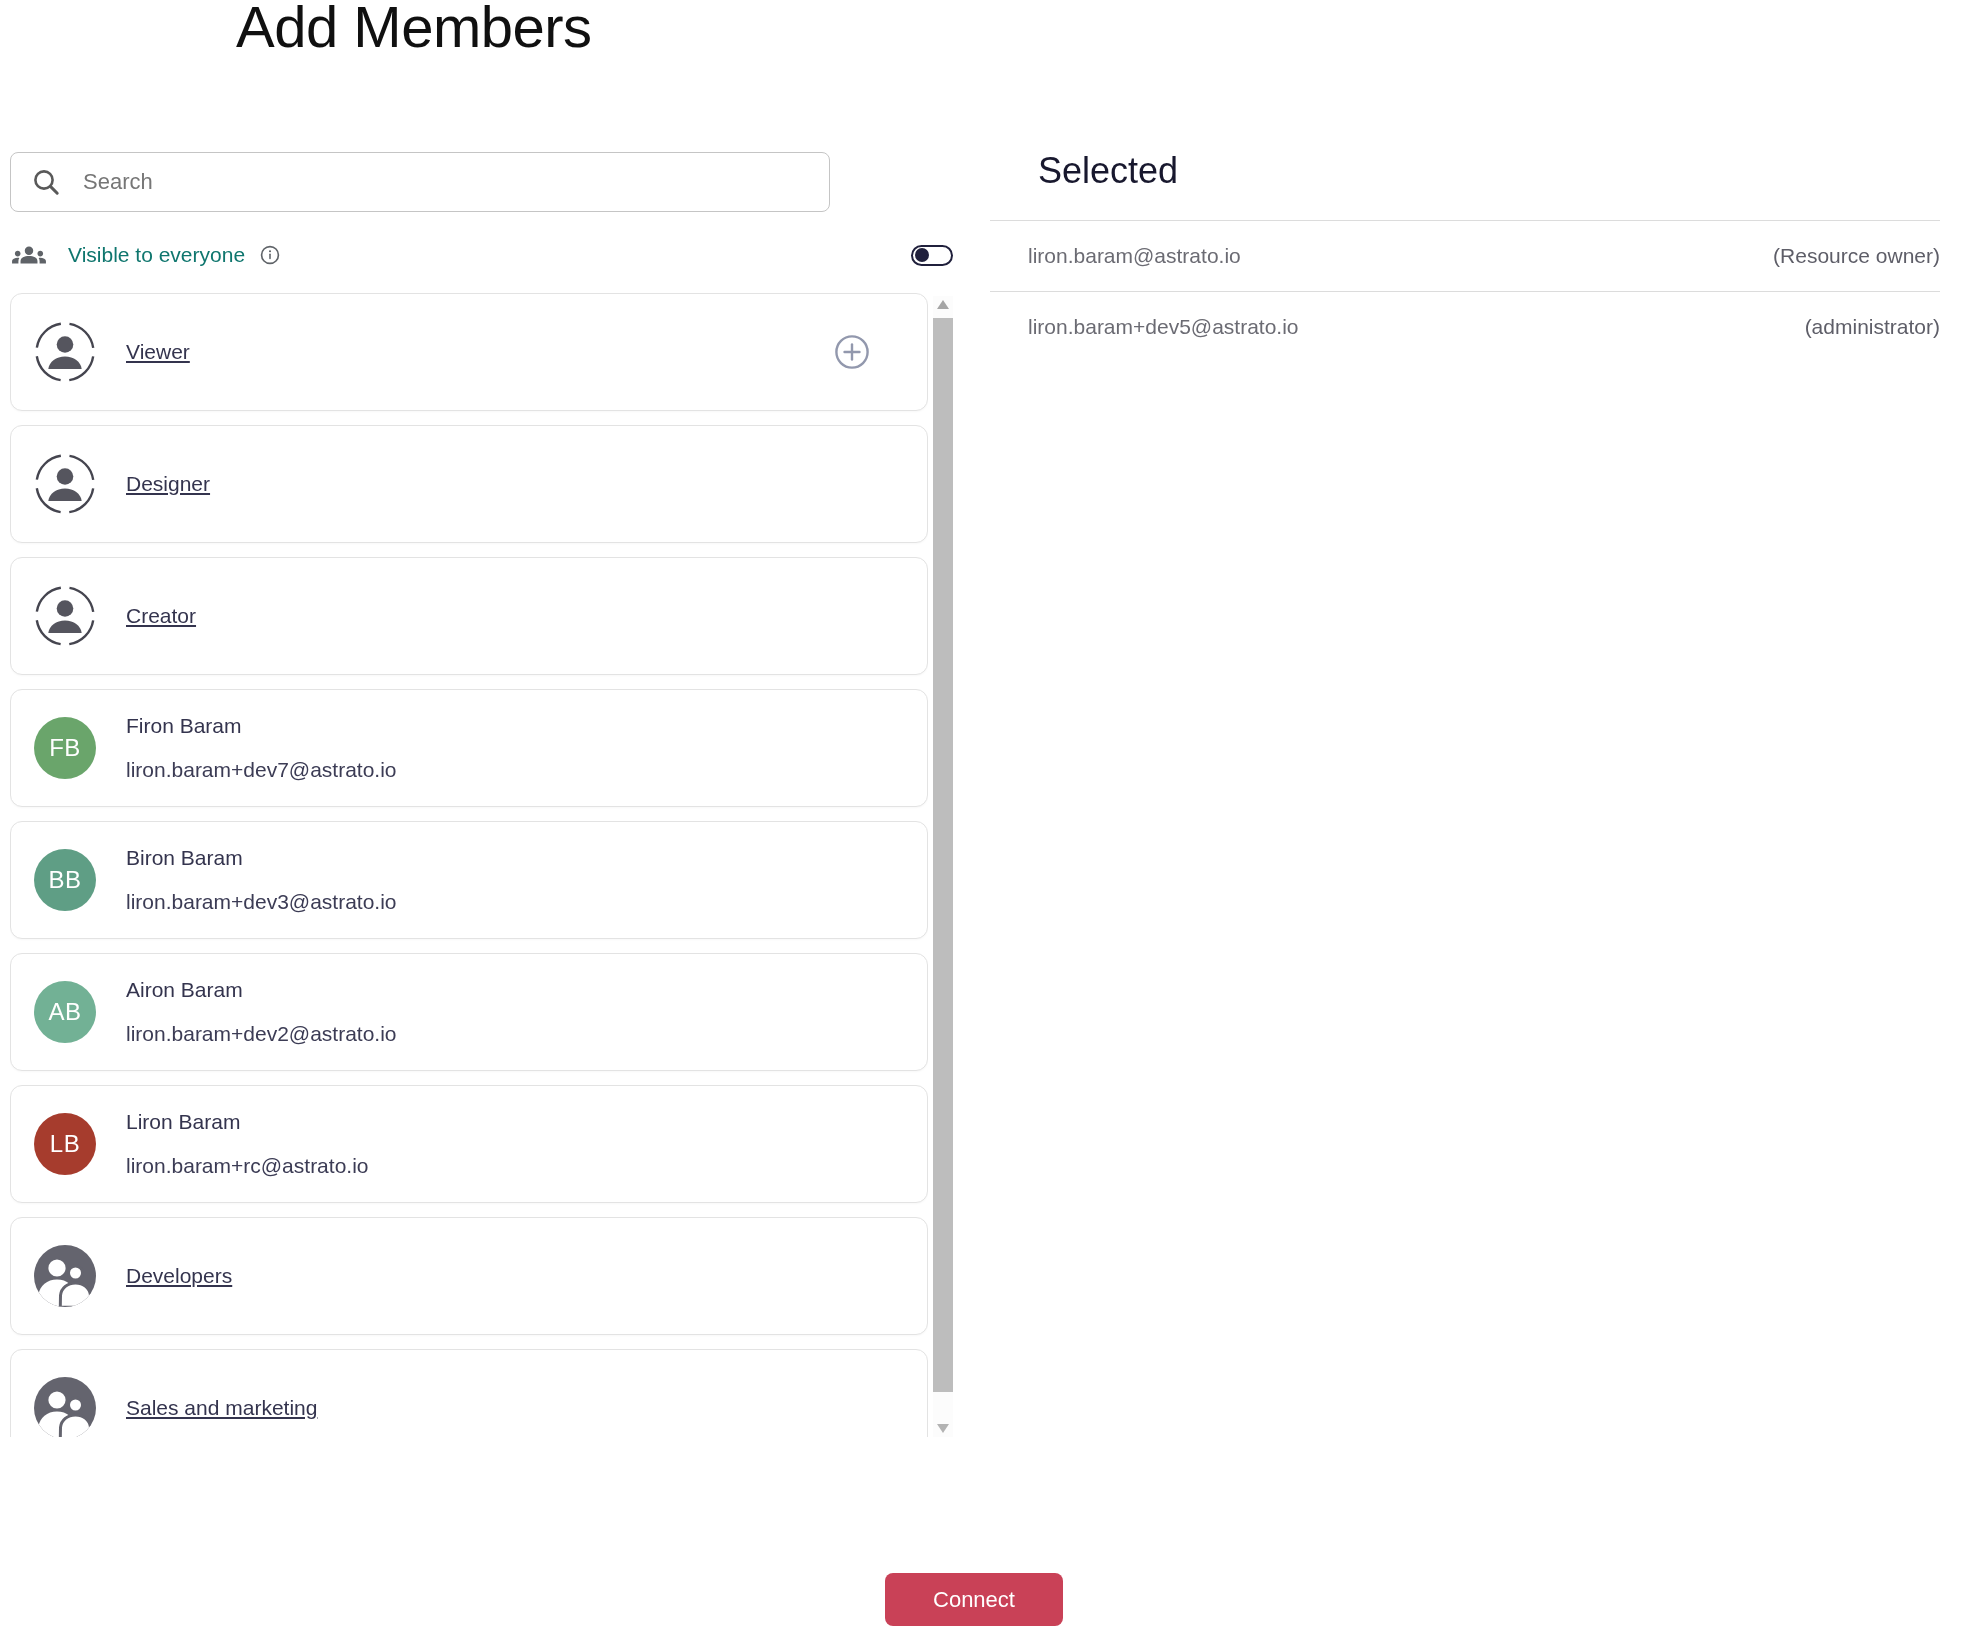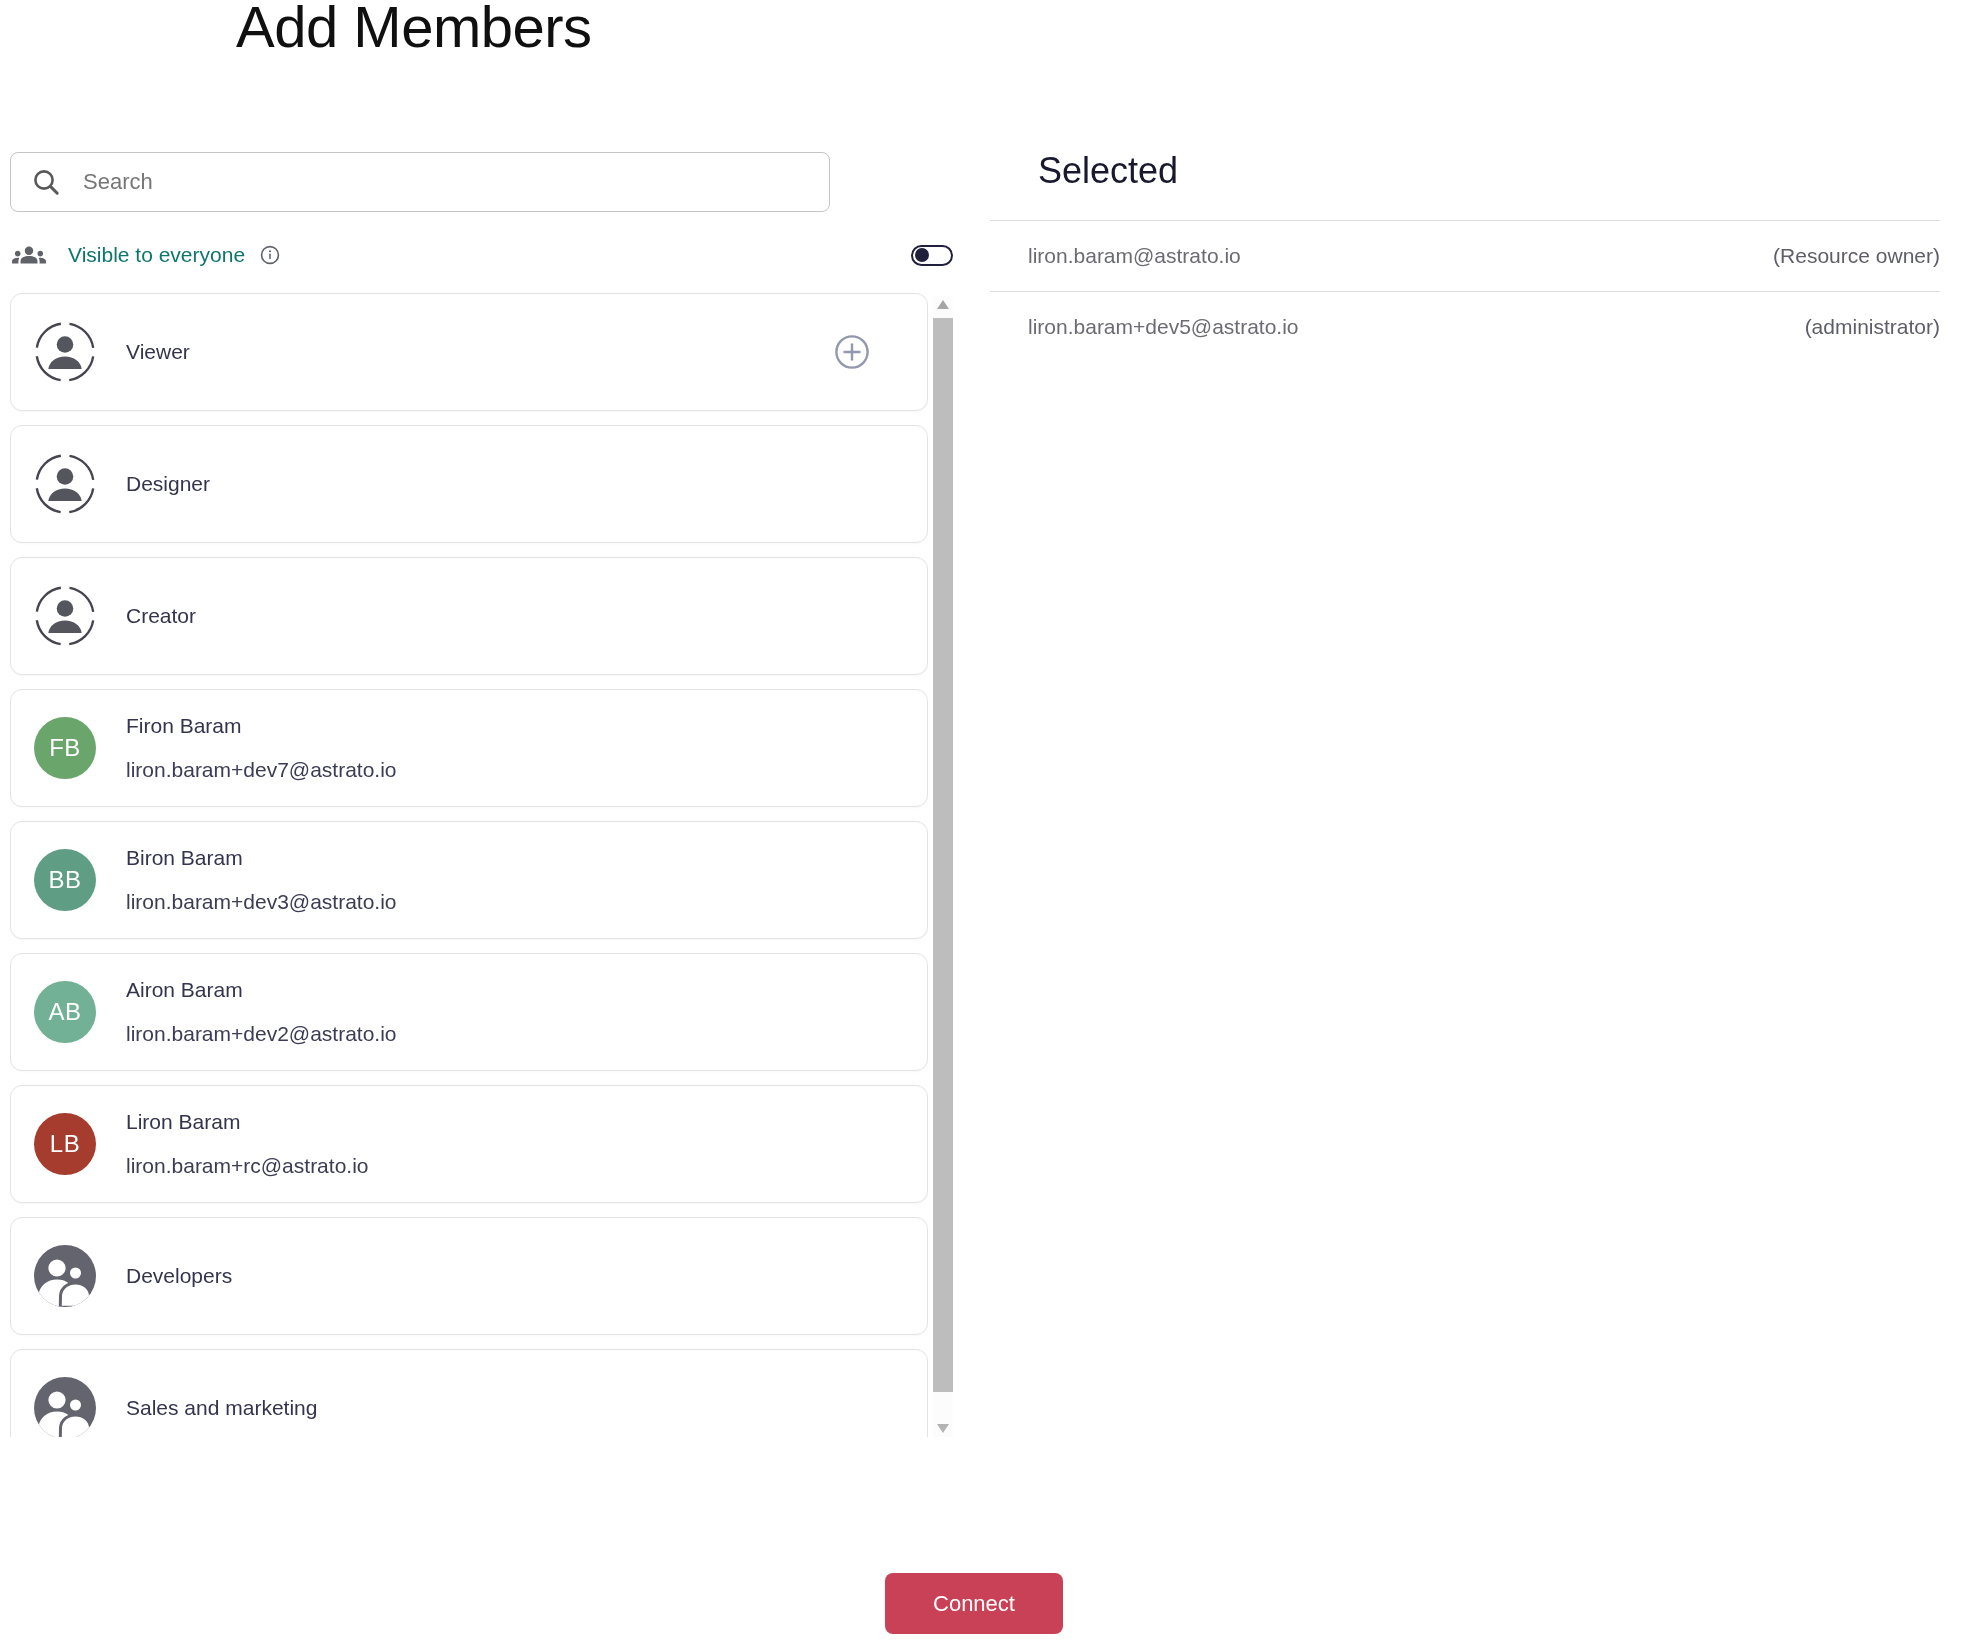--- a/index.html
+++ b/index.html
@@ -49,21 +49,21 @@
     overflow:hidden;
   }
   .card {
     width:918px; height:118px; margin-bottom:14px;
     border:1px solid #e3e3e3; border-radius:12px; background:#fff;
     box-shadow:0 1px 2px rgba(0,0,0,0.03);
     display:flex; align-items:center; padding-left:23px; gap:30px;
     position:relative; cursor:pointer;
   }
   .icon-wrap { width:62px; height:62px; flex:0 0 62px; }
-  .card-label { font-size:21px; color:#34344e; }
+  .card-label { font-size:21px; color:#34344e;text-decoration:underline; }
   .card-text { display:flex; flex-direction:column; gap:20px; }
   .card-text .name  { font-size:21px; color:#34344e; }
   .card-text .email { font-size:21px; color:#3c3c55; }
   .avatar {
     width:62px; height:62px; flex:0 0 62px; border-radius:50%;
     display:flex; align-items:center; justify-content:center;
     color:#fff; font-size:24px; letter-spacing:0.5px;
   }
   .add-btn {
     position:absolute; right:56px; top:50%; transform:translateY(-50%);
@@ -95,21 +95,21 @@
   .selected-row {
     height:71px; border-top:1px solid #dcdcdc;
     display:flex; align-items:center; justify-content:space-between;
     padding-left:38px; font-size:21px;
   }
   .selected-row .email { color:#6b6b73; }
   .selected-row .role  { color:#5e5e68; }
 
   
   .connect-btn {
-    position:absolute; left:885px; top:1573px; width:178px; height:61px;
+    position:absolute; left:885px; top:1573px; width:178px; height:53px;
     border:none; border-radius:8px; color:#fff; font-size:22px;
     font-family:"Liberation Sans", sans-serif; cursor:pointer;
     display:flex; align-items:center; justify-content:center;
   }
 
   svg { display:block; }
   .defs { position:absolute; width:0; height:0; overflow:hidden; }
 </style>
 </head>
 <body>

